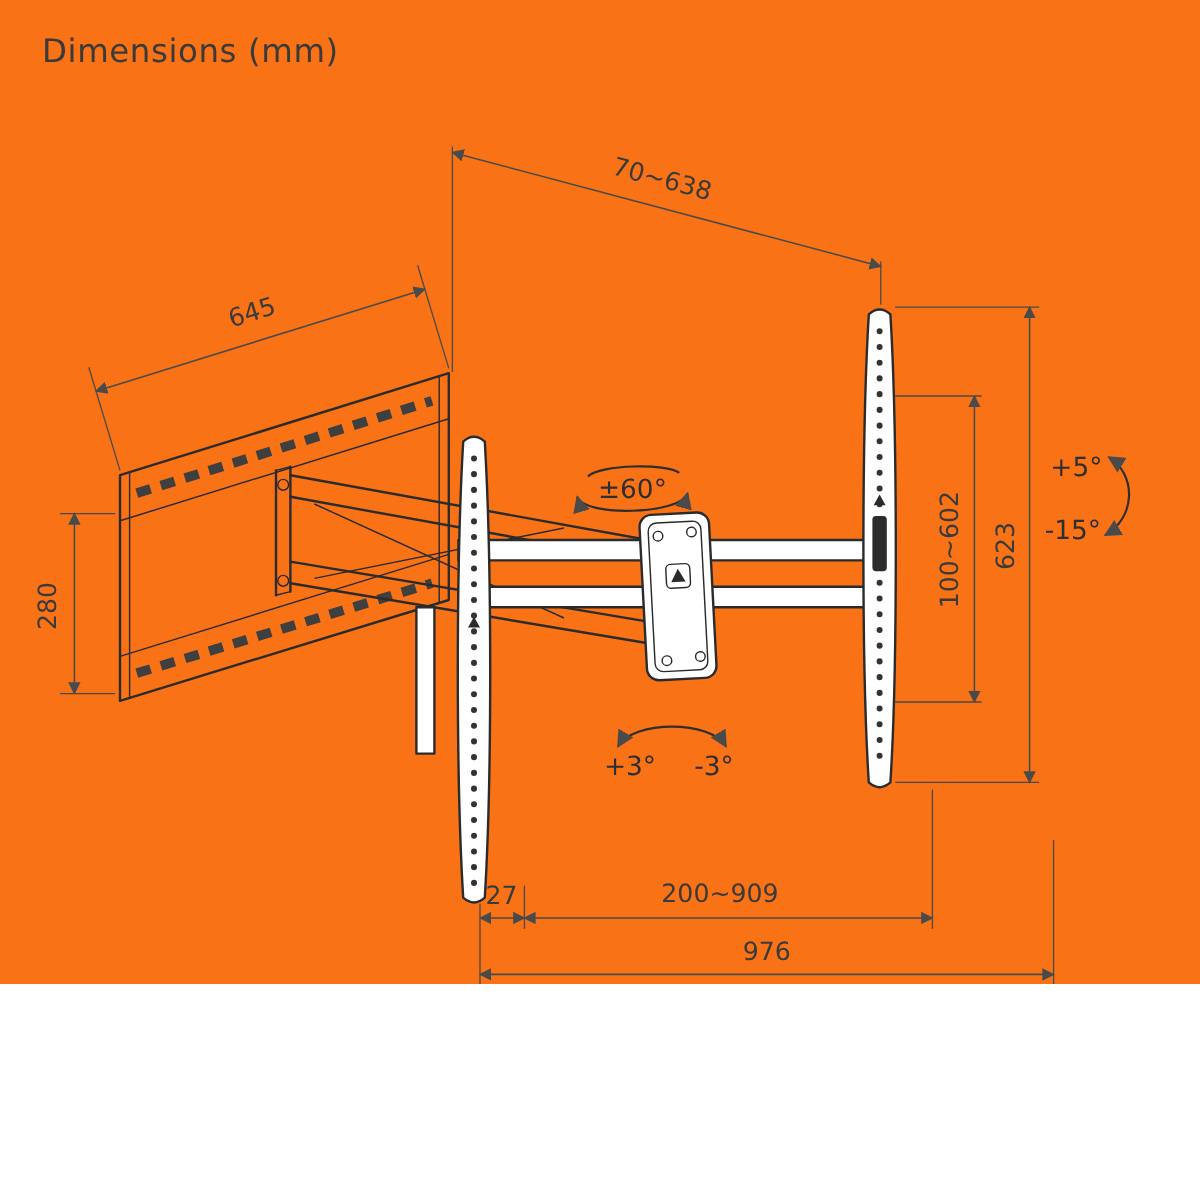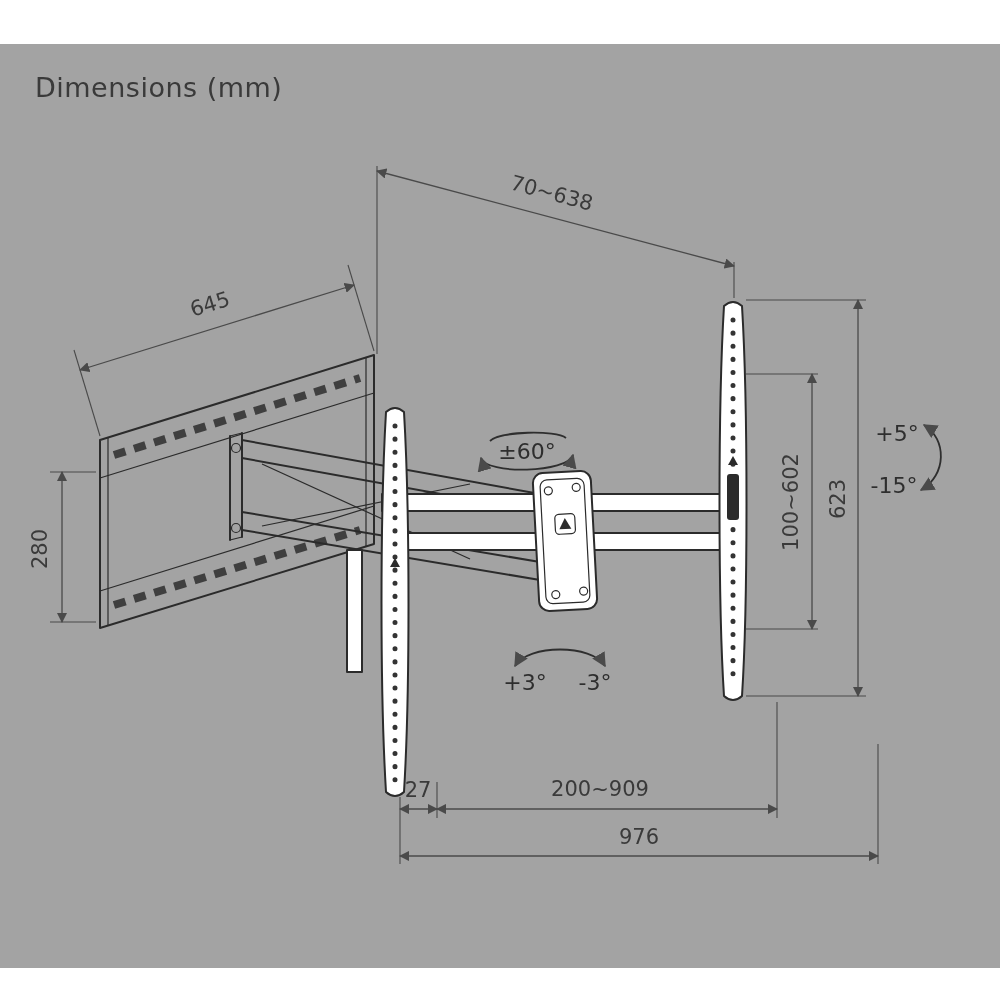--- a/index.html
+++ b/index.html
@@ -7,23 +7,22 @@
     padding: 0;
     background: #ffffff;
     width: 1000px;
     height: 1000px;
     font-family: "DejaVu Sans", sans-serif;
     overflow: hidden;
   }
   .page {
     position: relative;
     width: 1000px;
-    height: 924px;
-    background: #a3a3a3;
-    margin-top: 44px;
+    height: 820px;
+    background: #f97316;
   }
   .title {
     position: absolute;
     left: 35px;
     top: 28px;
     font-size: 27px;
     color: #3a3a3a;
     letter-spacing: 0.5px;
   }
   svg { position: absolute; left: 0; top: 0; }

